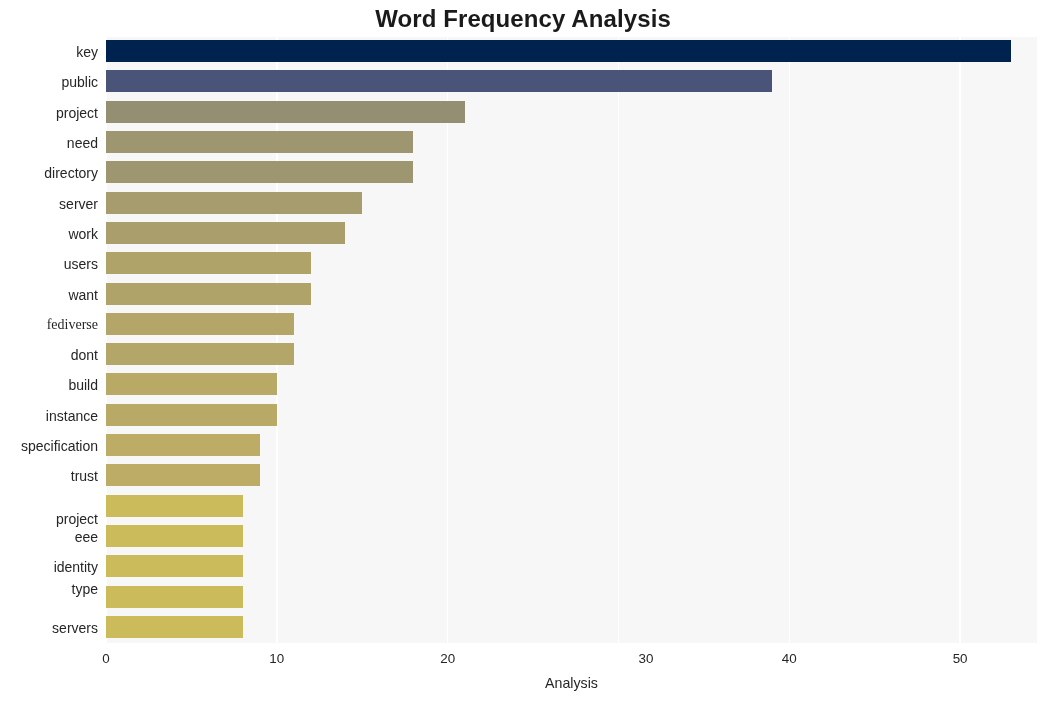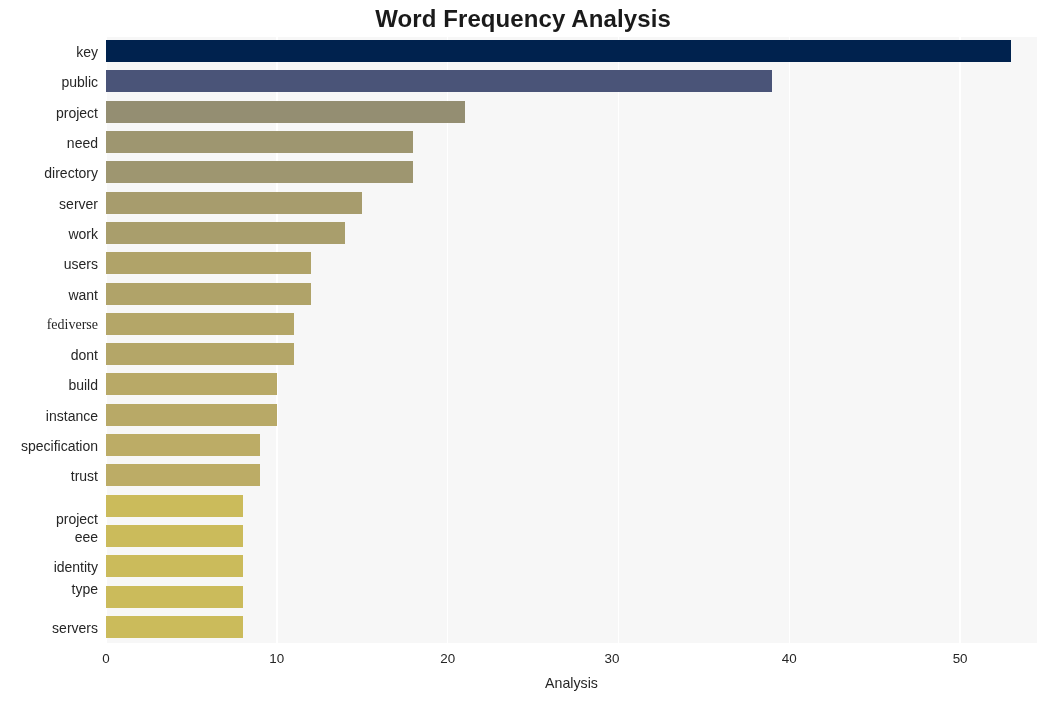--- a/index.html
+++ b/index.html
@@ -222,20 +222,20 @@
       <div class="y-tick-label" style="top: 491.95px;">eee</div>
       <div class="y-tick-label" style="top: 522.25px;">identity</div>
       <div class="y-tick-label" style="top: 544px;">type</div>
       <div class="y-tick-label" style="top: 582.85px;">servers</div>
     </div>
 
   <div id="x-axis">
       <div class="x-tick-label" style="left: 0px;">0</div>
       <div class="x-tick-label" style="left: 170.826px;">10</div>
       <div class="x-tick-label" style="left: 341.651px;">20</div>
-      <div class="x-tick-label" style="left: 506px;">30</div>
+      <div class="x-tick-label" style="left: 540px;">30</div>
       <div class="x-tick-label" style="left: 683.303px;">40</div>
       <div class="x-tick-label" style="left: 854.128px;">50</div>
     </div>
 
   <div id="x-axis-title">Analysis</div>
 
 </div>
 
 </body></html>

